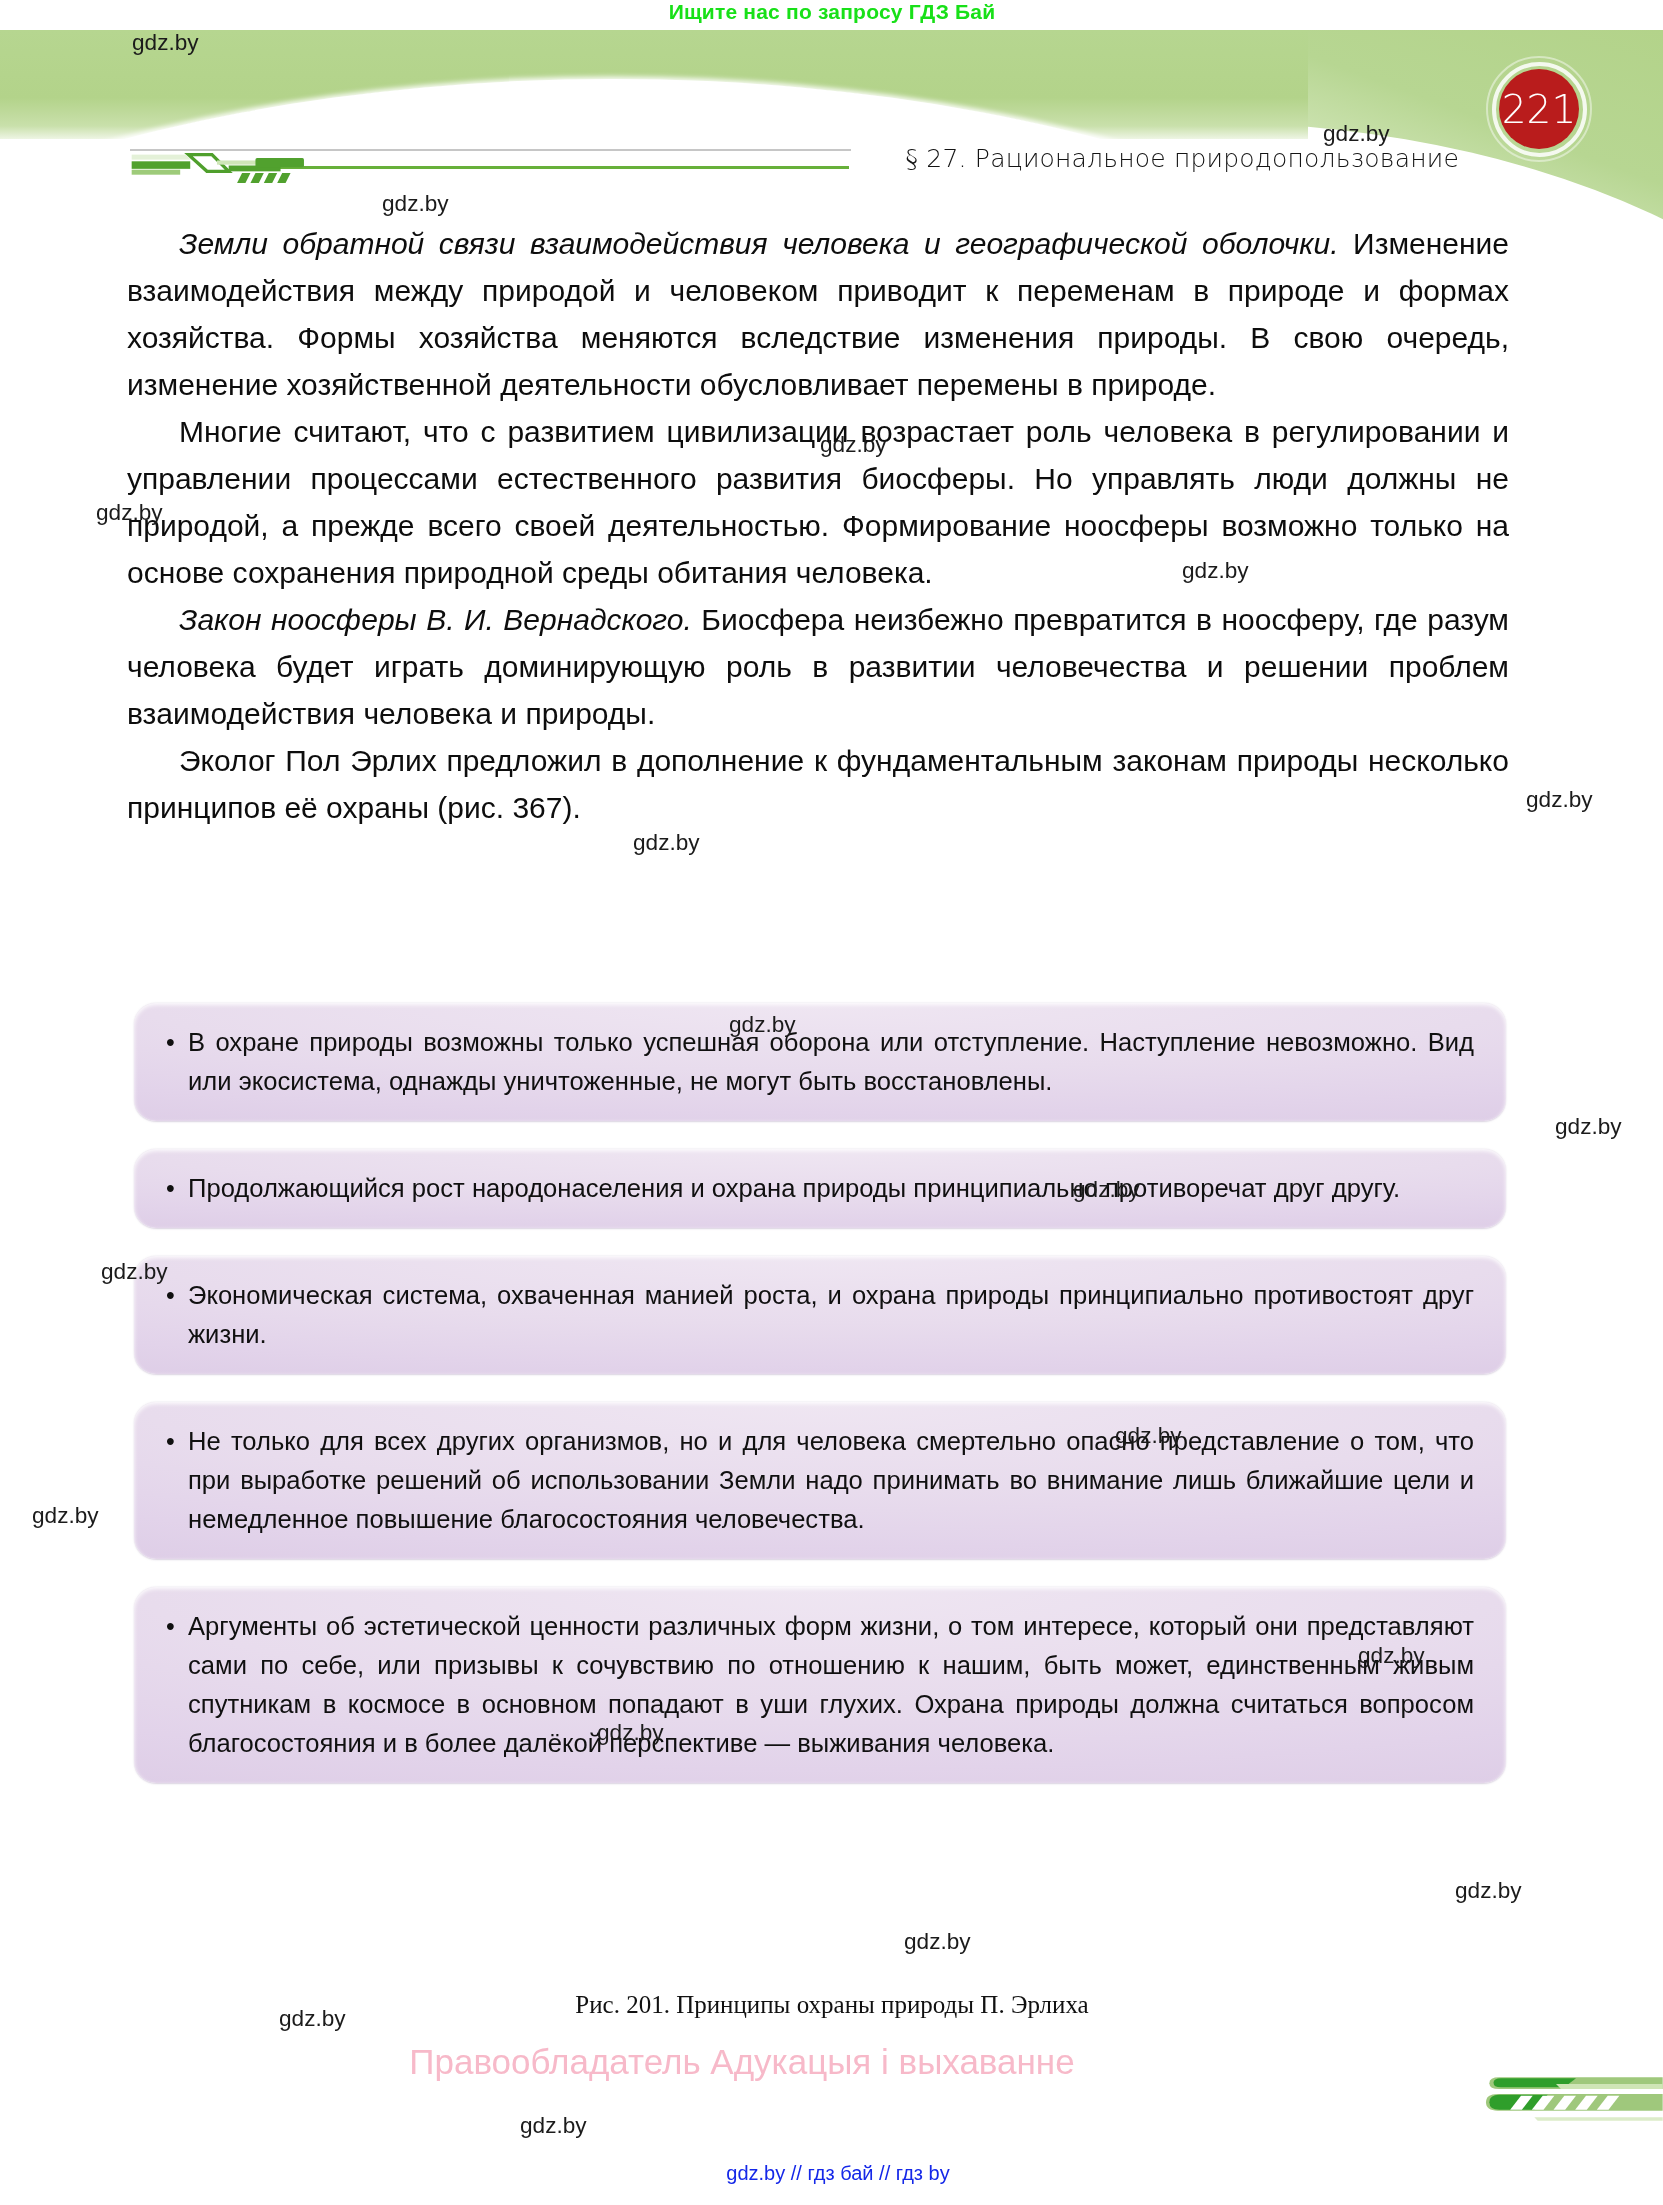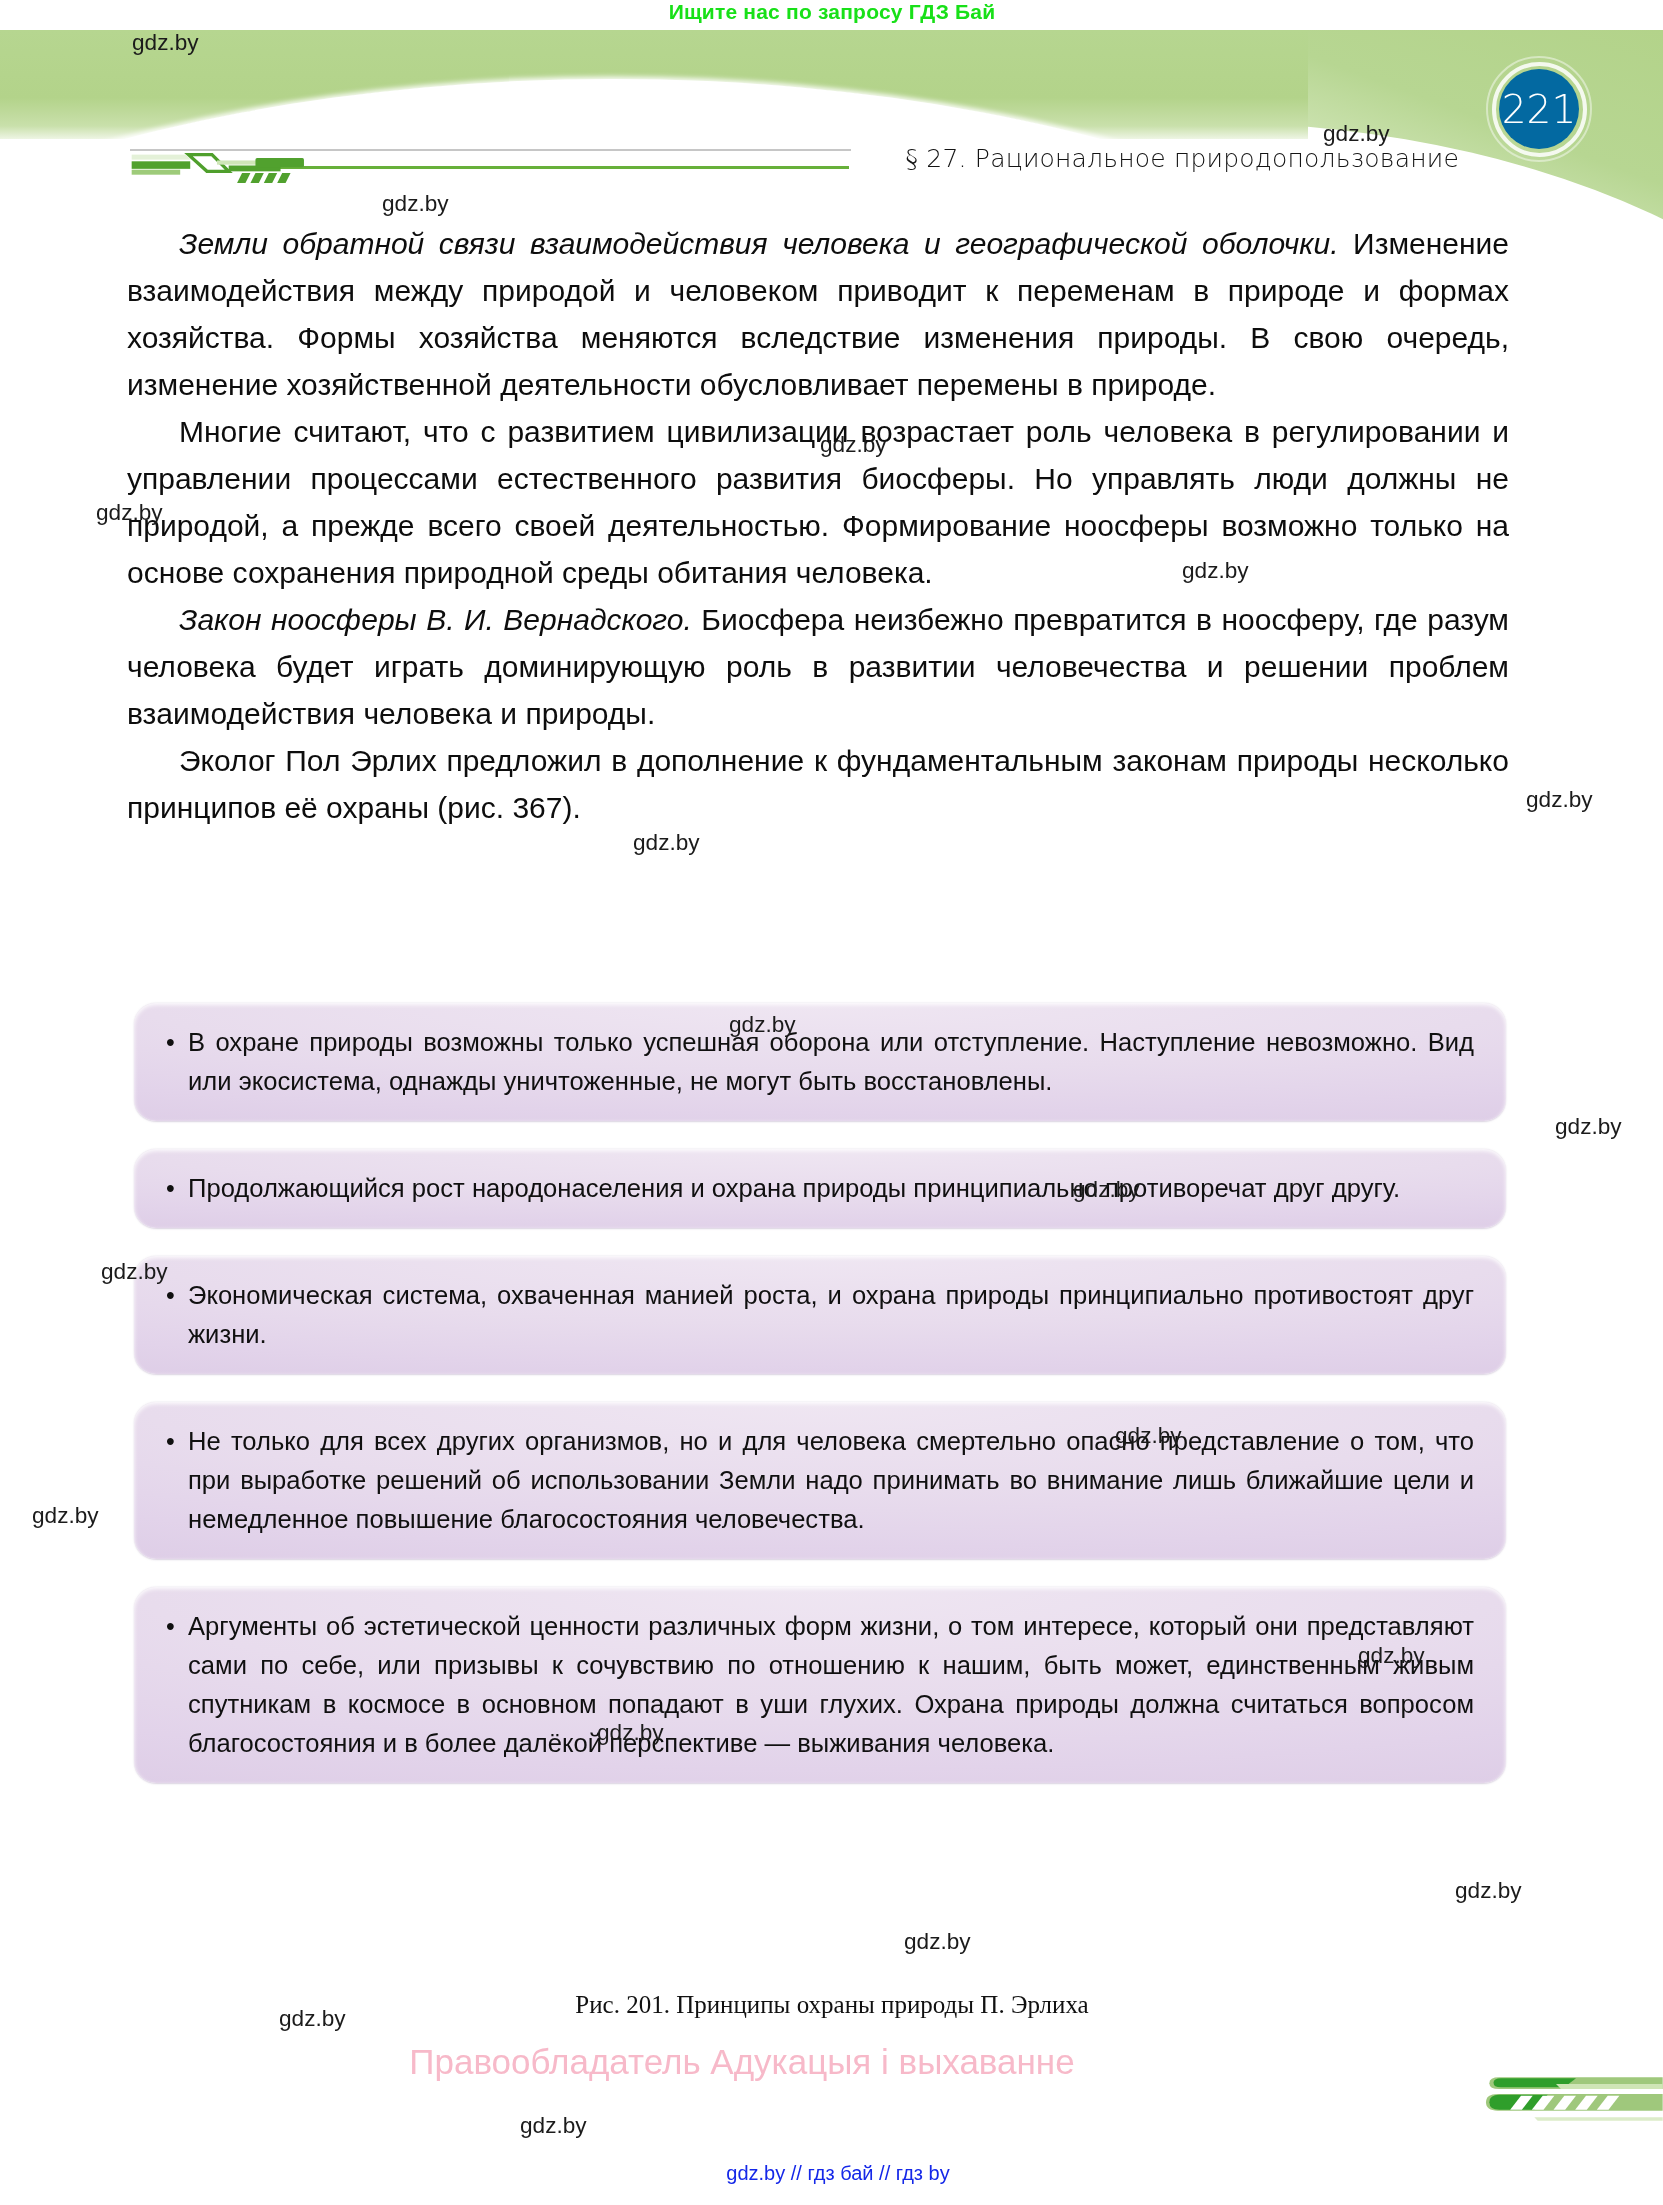--- a/index.html
+++ b/index.html
@@ -51,21 +51,21 @@
   .page-num .ring{
     position:absolute; inset:-7.5px; border-radius:50%;
     border:4.2px solid rgba(255,255,255,.85);
   }
   .page-num .ring2{
     position:absolute; inset:-13.4px; border-radius:50%;
     border:2.5px solid rgba(255,255,255,.45);
   }
   .page-num .disc{
     position:absolute; inset:0; border-radius:50%;
-    background:#0369a1;
+    background:#b91c1c;
     display:flex; align-items:center; justify-content:center;
     color:#fff; font-size:39px; line-height:1;
     font-family:"DejaVu Sans", sans-serif; font-weight:300;
   }
 
   
   .runhead{
     position:absolute; left:130px; top:144px; width:1329px; height:37px; z-index:4;
   }
   .runhead .rule-thin{

